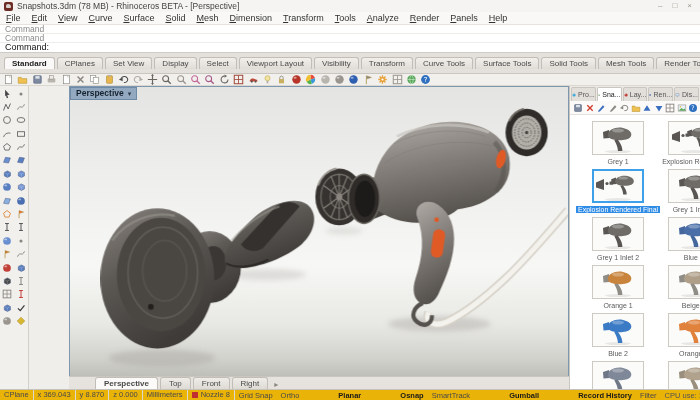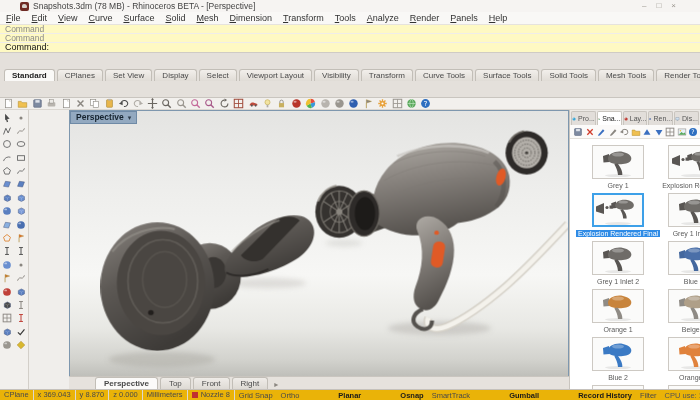--- a/index.html
+++ b/index.html
@@ -2,39 +2,39 @@
 <html><head>
 <meta charset="utf-8">
 <style>
   html,body{margin:0;padding:0;}
   body{width:700px;height:400px;overflow:hidden;background:#f0eeeb;
        font-family:"Liberation Sans","DejaVu Sans",sans-serif;color:#2a2a2a;
        -webkit-font-smoothing:antialiased;}
   .app{width:700px;height:400px;display:flex;flex-direction:column;}
 
   
-  .titlebar{height:12px;background:#f6f4f2;display:flex;align-items:center;padding:0 20px;flex:none;}
+  .titlebar{height:12px;background:#f6f4f2;display:flex;align-items:center;padding:0 4px;flex:none;}
   .appicon{width:9px;height:9px;border-radius:2px;background:#6e2a24;margin-right:4px;position:relative;flex:none;}
   .appicon:before{content:"";position:absolute;left:2px;top:2px;width:5px;height:4px;border-radius:2px 3px 1px 1px;background:#d8d3cc;}
   .title{font-size:8.5px;color:#444;white-space:nowrap;}
   .winbtns{margin-left:auto;display:flex;gap:10px;color:#9a968f;font-size:8px;padding-right:4px;}
   .winbtns span{cursor:default;line-height:10px;}
 
   
   .menubar{height:12px;background:#f9f8f6;display:flex;align-items:center;padding:0 6px;gap:11px;flex:none;border-bottom:1px solid #e6e3de;}
   .menu-item{font-size:9px;color:#333;white-space:nowrap;}
   .menu-item u{text-decoration-thickness:1px;text-underline-offset:1px;}
 
   
-  .cmdarea{background:#fef9c3;flex:none;}
+  .cmdarea{background:#ffffff;flex:none;}
   .cmdline{height:8px;line-height:8px;font-size:8.5px;color:#8a8a8a;padding:0 5px;border-bottom:1px solid #efedea;}
   .cmdprompt{height:9px;line-height:9px;font-size:9px;font-weight:normal;color:#111;padding:0 5px;border-bottom:1px solid #cfcbc5;}
 
   
-  .tabrow{height:12px;background:#e4e0db;display:flex;align-items:flex-end;padding:16px 4px;gap:2px;flex:none;border-bottom:1px solid #c9c5bf;}
+  .tabrow{height:12px;background:#e4e0db;display:flex;align-items:flex-end;padding:4px 4px;gap:2px;flex:none;border-bottom:1px solid #c9c5bf;}
   .tab{font-size:8px;color:#4a4a4a;padding:0 7px;height:11px;line-height:11px;border:1px solid #c2beb7;border-bottom:none;border-radius:3px 3px 0 0;background:linear-gradient(#f2efeb,#e0dcd6);white-space:nowrap;}
   .tab.active{background:#faf9f7;font-weight:bold;color:#222;}
 
   
   .iconrow{height:11px;background:#f2f0ed;display:flex;align-items:center;padding:0 3px;gap:3.4px;flex:none;border-bottom:1px solid #dbd7d1;}
   .tbi{width:11px;height:11px;display:flex;align-items:center;justify-content:center;flex:none;}
   .tbi svg{display:block;}
 
   
   .main{flex:1;display:flex;min-height:0;}

